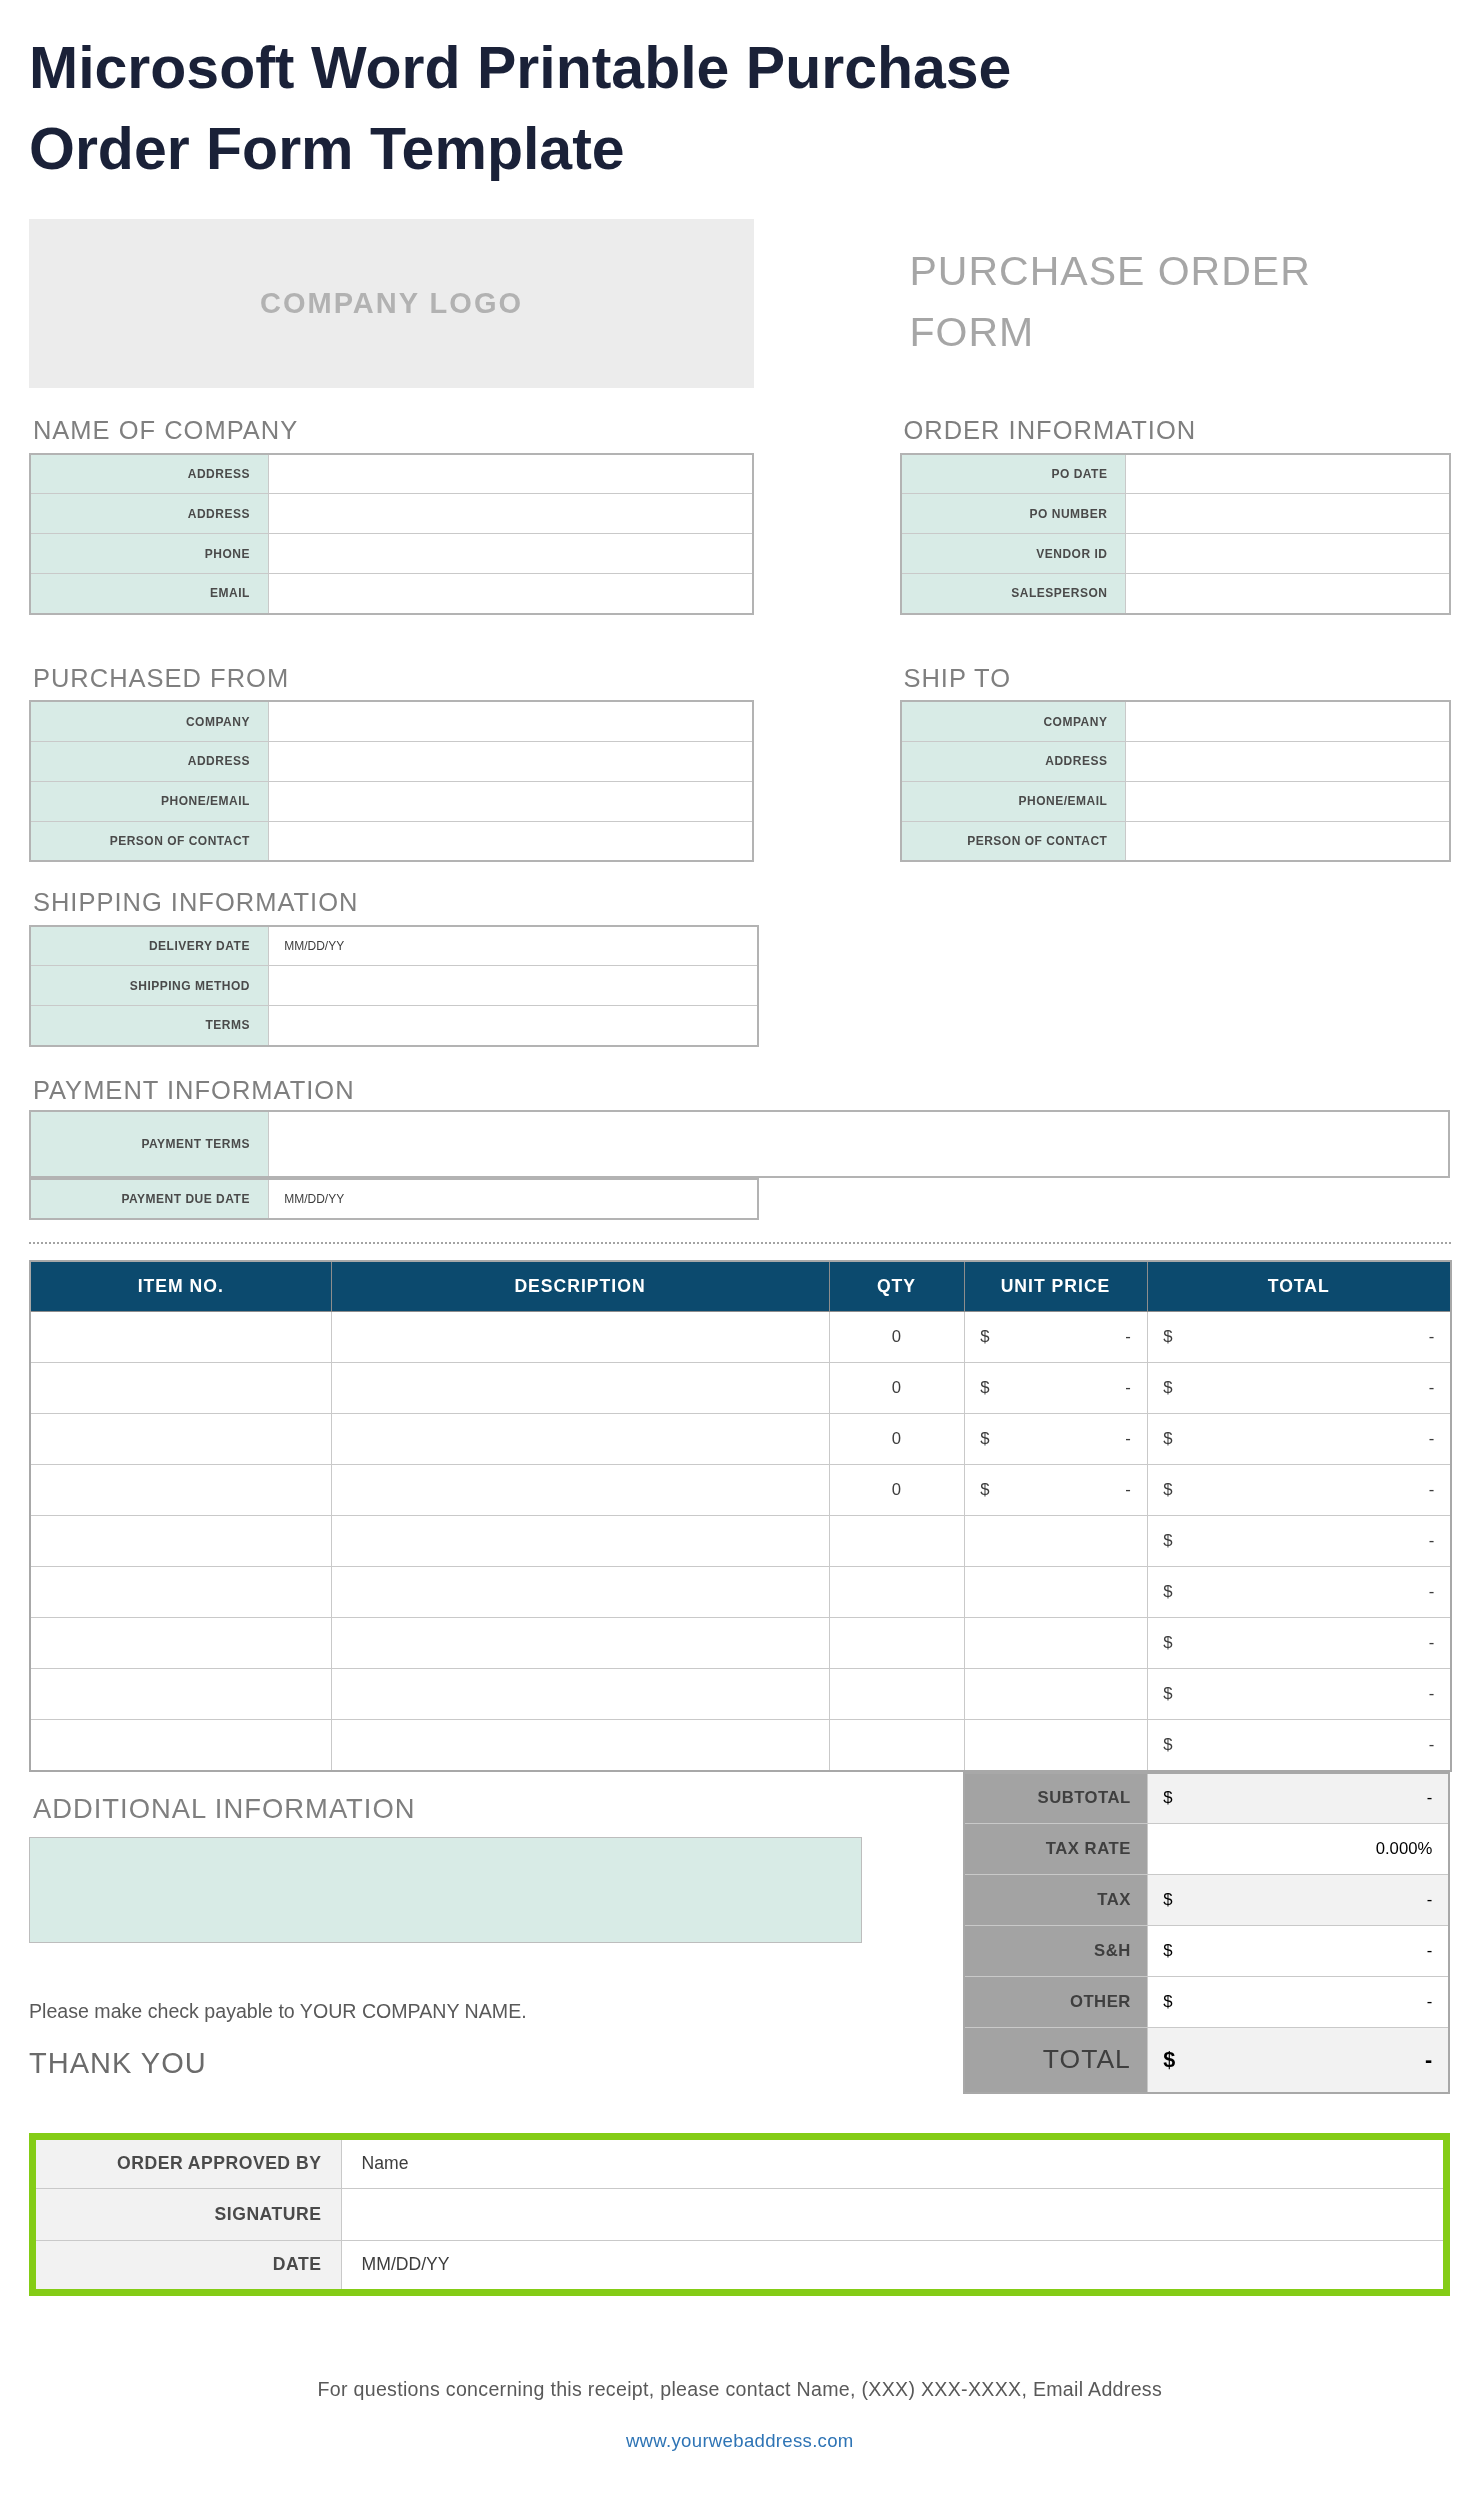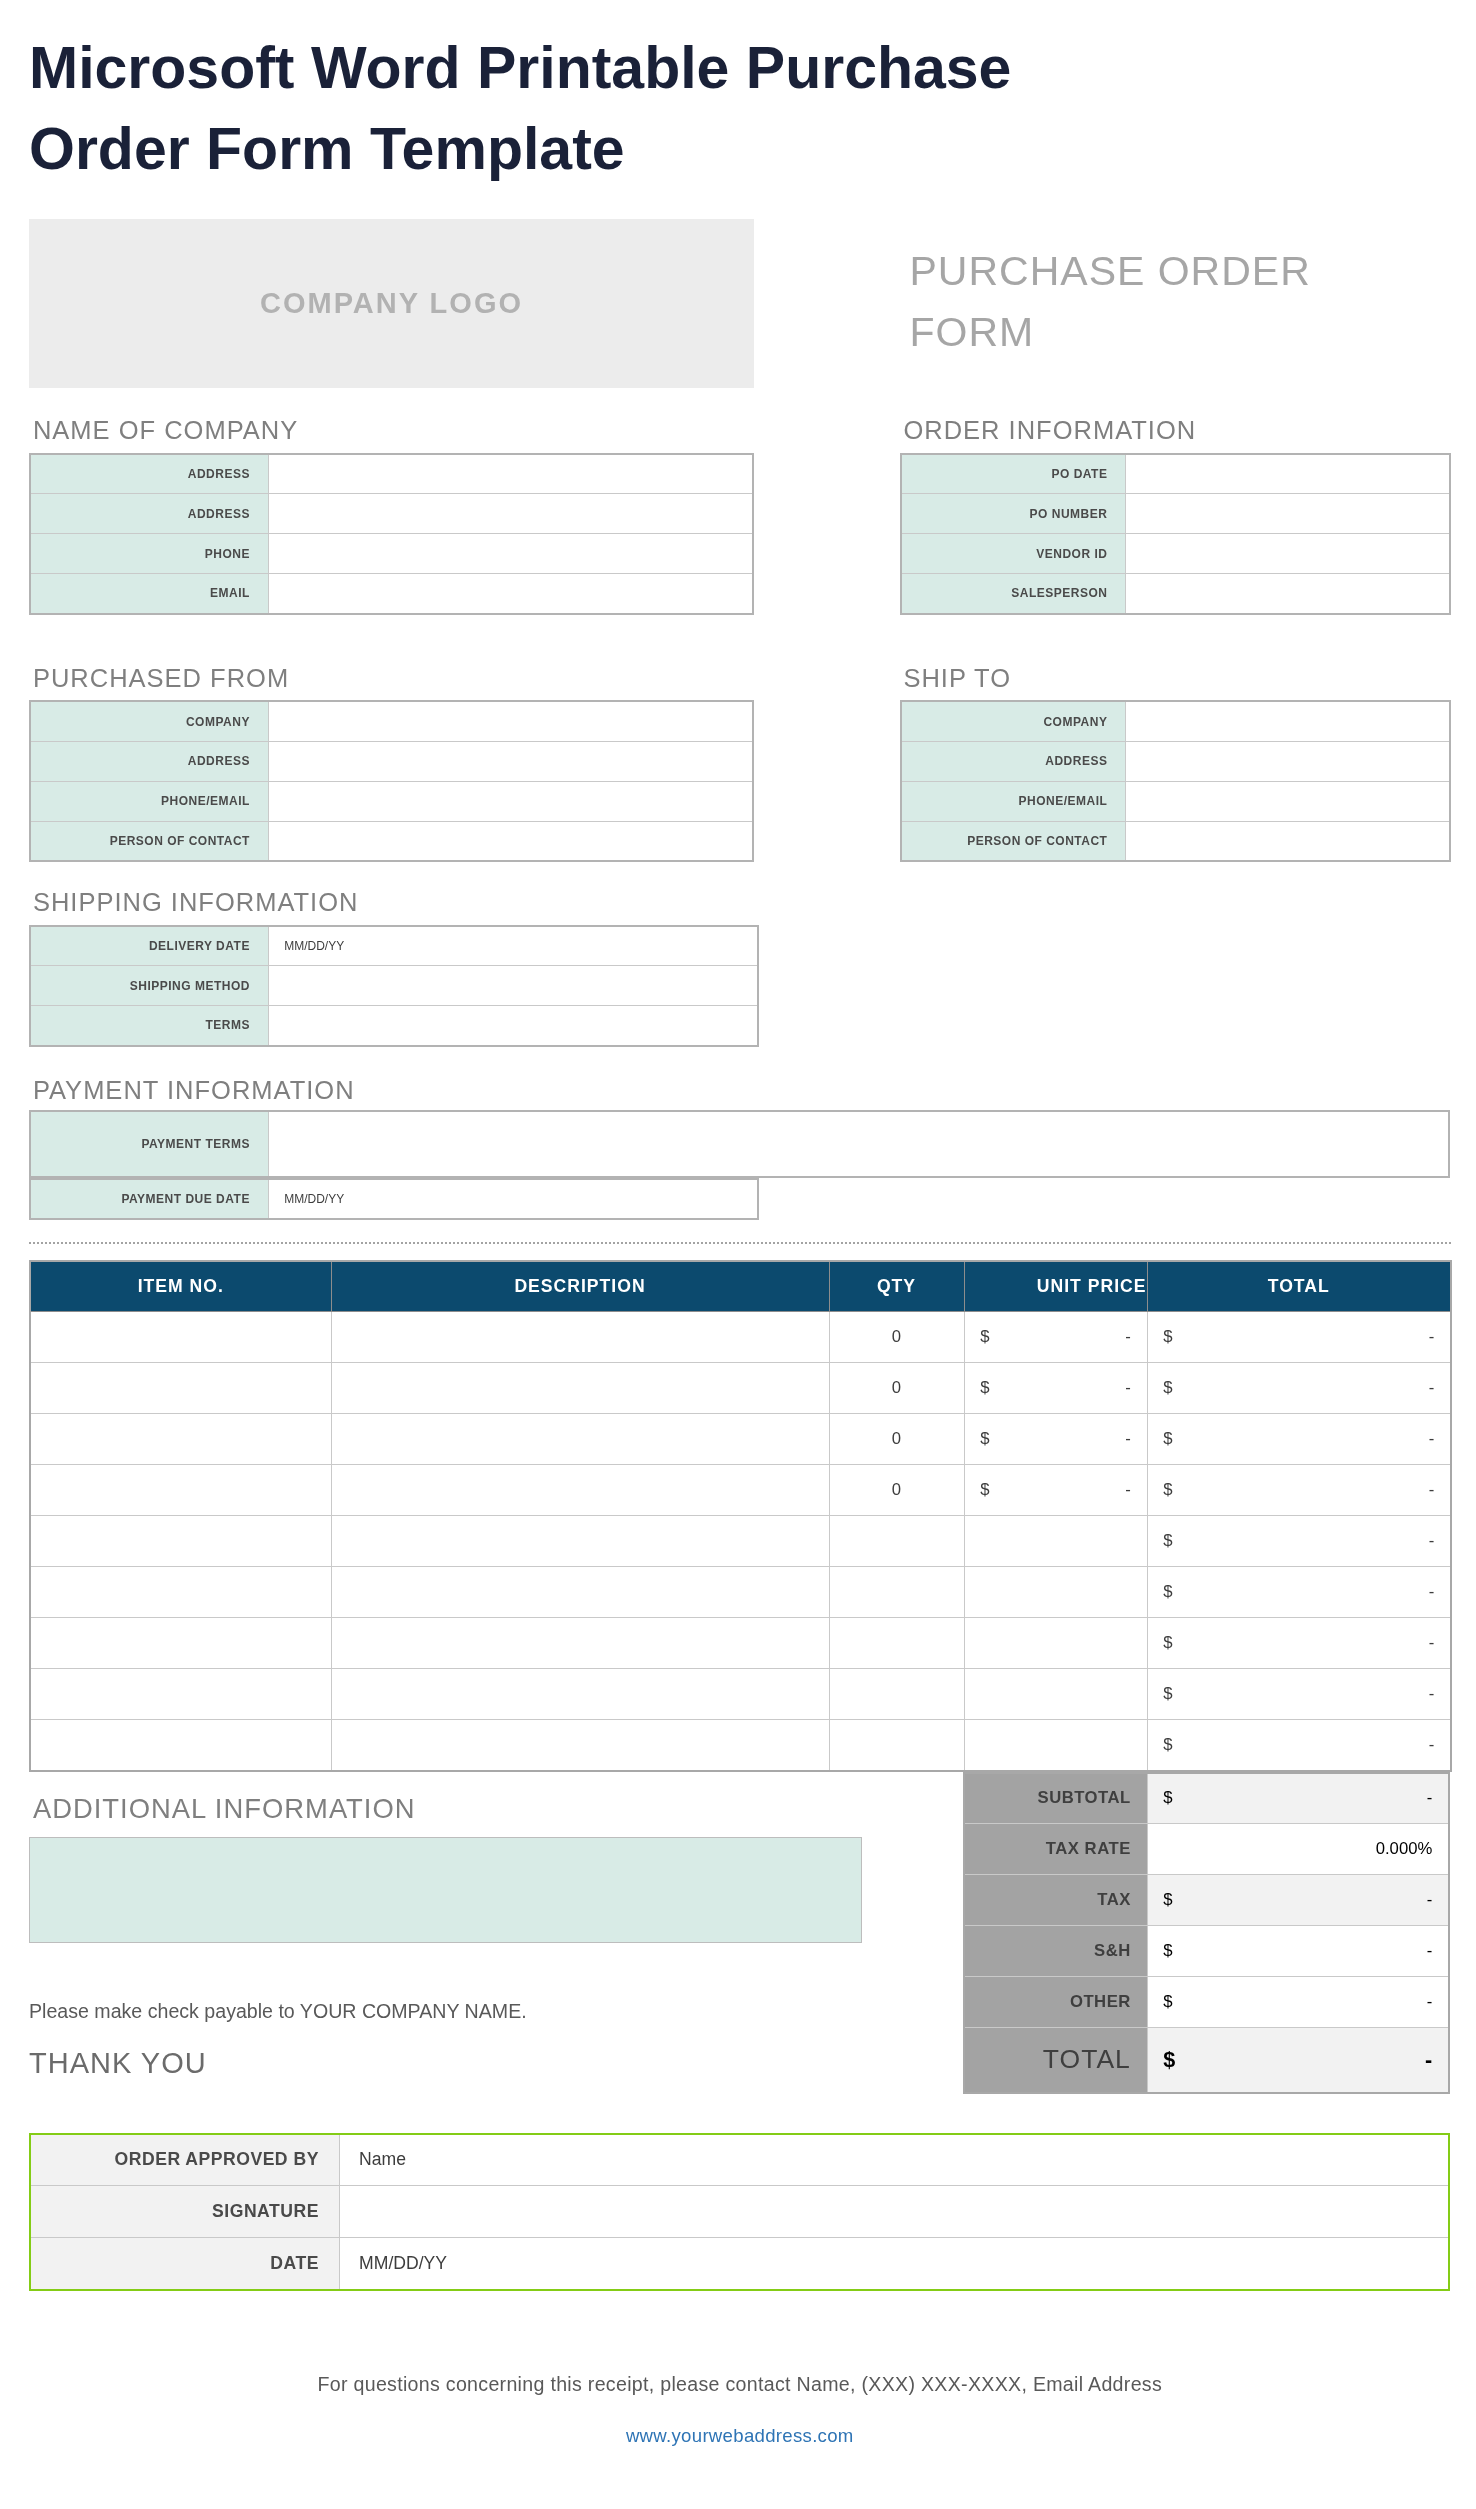--- a/index.html
+++ b/index.html
@@ -43,21 +43,21 @@
   .pay-terms td { height:66px; }
   .pay-terms td.lbl { width:238px; }
 
   
   .dotted-divider { margin-top:21.6px; border-top:2.9px dotted #a3a3a3; height:0; }
 
   
   .items-table { width:1421px; margin-top:15.7px; border:2px solid #a8a8a8; }
   .items-table th { height:51px; background:#0c4a6e; color:#ffffff; font-size:17.6px; font-weight:700; letter-spacing:1px; border:1px solid #8d8d8d; }
   .items-table td { height:51px; border:1px solid #c9c9c9; background:#fff; font-size:16.7px; color:#3d3d3d; }
-  .c-itemno { width:301px; } .c-desc { width:498px; } .c-qty { width:135px; } .c-unit { width:183px;text-align:right; } .c-total { width:304px; }
+  .c-itemno { width:301px; } .c-desc { width:498px; } .c-qty { width:135px; } .c-unit { width:183px; } .c-total { width:304px; }
   .cell-center { text-align:center; }
   .money { display:flex; justify-content:space-between; align-items:center; padding:0 15.7px; height:100%; }
   .money .cur { text-align:left; } .money .amt { text-align:right; }
 
   
   .below-items { display:flex; width:1421px; }
   .left-notes { width:863px; }
   .addl-heading { color:#7f7f7f; font-size:27.4px; font-weight:400; letter-spacing:1px; margin:21.6px 0 11.8px 3.9px; }
   .addl-box { width:833px; height:106px; background:#d8ebe6; border:1px solid #bdbdbd; }
   .check-note { margin-top:57px; color:#595959; font-size:19.6px; }
@@ -67,21 +67,21 @@
   .totals-table td { height:51px; border:1px solid #c9c9c9; font-size:16.7px; }
   .totals-table td.tlbl { width:183px; background:#a3a3a3; color:#3f3f3f; font-weight:600; text-align:right; padding-right:15.7px; letter-spacing:0.5px; }
   .totals-table td.tval { background:#ffffff; }
   .totals-table tr.shaded td.tval { background:#f2f2f2; }
   .totals-table tr.grand td { height:65px; }
   .totals-table tr.grand td.tlbl { font-size:26.5px; font-weight:400; letter-spacing:1px; }
   .totals-table tr.grand .money { font-size:21.6px; font-weight:700; }
   .pct { text-align:right; padding-right:15.7px; }
 
   
-  .approval-table { width:1421px; margin-top:39px; border:2px solid #84cc16; }
+  .approval-table { width:1421px; margin-top:39px; border:7px solid #84cc16; }
   .approval-table td { height:52px; border:1px solid #c9c9c9; font-size:17.6px; }
   .approval-table td.albl { width:309px; background:#f2f2f2; color:#4a4a4a; font-weight:700; text-align:right; padding-right:19.6px; letter-spacing:0.5px; }
   .approval-table td.aval { background:#fff; color:#3d3d3d; padding-left:19.6px; }
 
   
   .footer-contact { margin-top:82px; text-align:center; color:#595959; font-size:19.6px; letter-spacing:0.3px; }
   .footer-link { margin-top:29px; text-align:center; }
   .footer-link a { color:#2e74b5; font-size:18.6px; text-decoration:none; letter-spacing:0.3px; }
 </style>
 </head>

